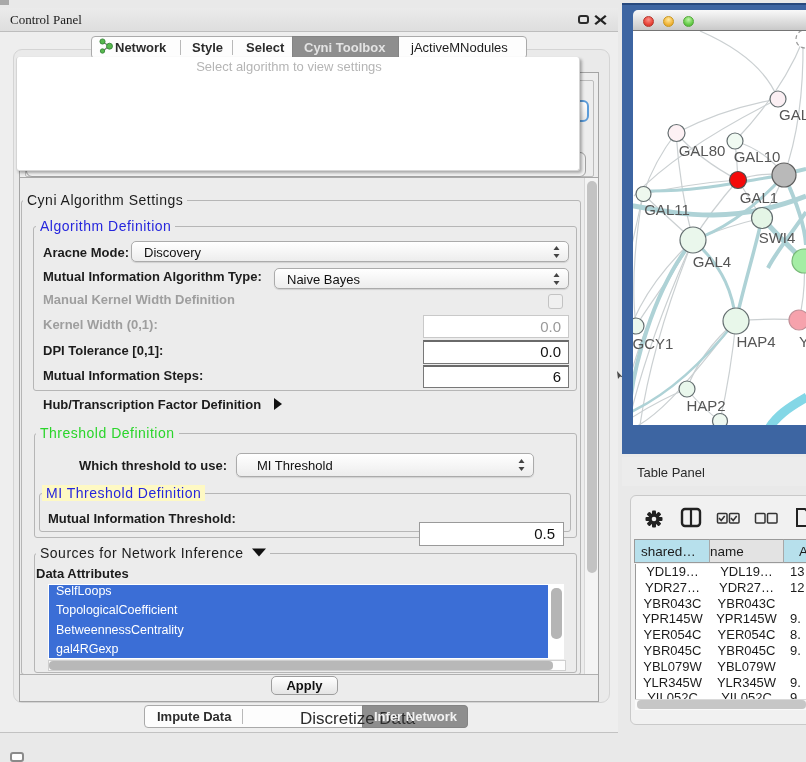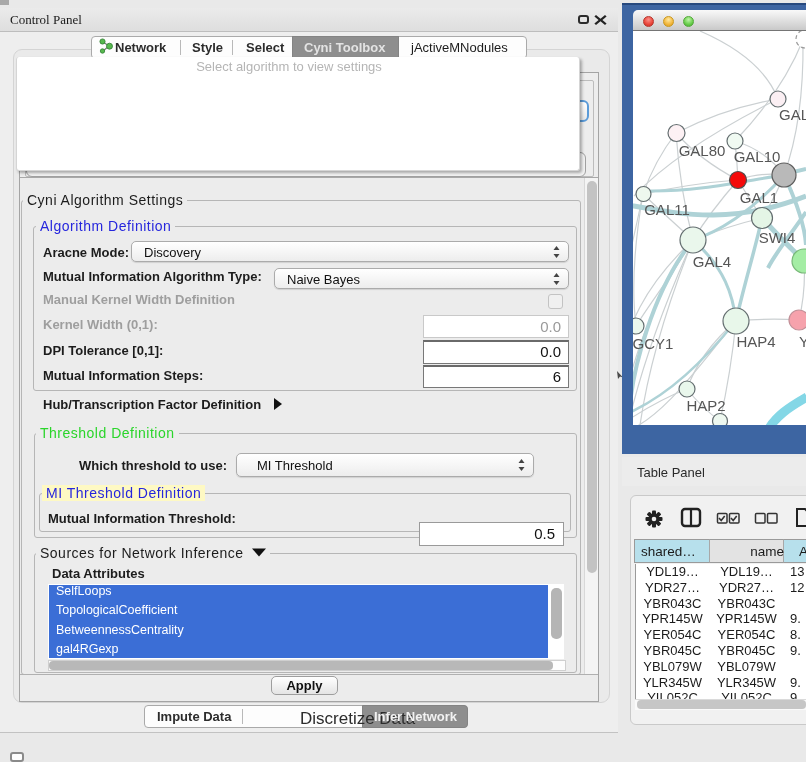--- a/index.html
+++ b/index.html
@@ -103,21 +103,21 @@
   <div class="gtitle" style="left:42px;top:485px;color:#2626dd;background:#fef9c3;">MI Threshold Definition</div>
 
   <div class="lbl" style="left:48px;top:511px;">Mutual Information Threshold:</div>
   <div class="field" style="left:419px;top:506px;width:145px;height:24px;border:1px solid #9a9a9a;font-size:15px;line-height:22px;padding-right:8px;margin-top:16px;">0.5</div>
 
   <div class="gbox" style="left:34px;top:553px;width:543px;height:120px;"></div>
   <div class="gtitle" style="left:36px;top:545px;color:#1c1c1c;">Sources for Network Inference &nbsp;<svg width="14" height="9" viewBox="0 0 14 9" style="vertical-align:1px;">
         <path d="M0 0.5 L14 0.5 L7 8.5 Z" fill="#111"></path>
       </svg></div>
 
-  <div class="lbl" style="left:52px;top:566px;text-align:center;">Data Attributes</div>
+  <div class="lbl" style="left:36px;top:566px;text-align:center;">Data Attributes</div>
 
   <div class="abs" style="left:48px;top:584px;width:516px;height:75px;background:#fff;"></div>
   <div class="abs" style="left:49px;top:585px;width:499px;height:73px;background:#3b6ed6;"></div>
   <div class="abs" style="left:56px;top:582px;font-size:12.5px;color:#fff;line-height:19.3px;">SelfLoops<br>TopologicalCoefficient<br>BetweennessCentrality<br>gal4RGexp</div>
   <div class="abs" style="left:551px;top:588px;width:11px;height:51px;background:#b5b5b5;border-radius:5px;"></div>
 
   <div class="abs" style="left:48px;top:660px;width:518px;height:11px;background:#fdfdfd;border:1px solid #cfcfcf;"></div>
   <div class="abs" style="left:49px;top:661px;width:504px;height:9px;background:#b8b8b8;border-radius:4px;"></div>
 
   <div class="abs" style="left:20px;top:674px;width:578px;height:27px;background:#ececec;border-top:1px solid #b0b0b0;"></div>
@@ -270,21 +270,21 @@
       <rect x="767.5" y="513.5" width="9.5" height="9.5" rx="1"></rect>
     </g>
     <path d="M719 518 l2.2 2.5 l3.5 -4.5" fill="none" stroke="#333" stroke-width="1.6"></path>
     <path d="M731 518 l2.2 2.5 l3.5 -4.5" fill="none" stroke="#333" stroke-width="1.6"></path>
     <path d="M797 509 h8 l4 4 v13 h-12 z" fill="none" stroke="#222" stroke-width="2"></path>
   </svg>
 
   <div class="abs" style="left:634px;top:539px;width:172px;height:24px;border-top:1px solid #9a9a9a;border-bottom:1px solid #9a9a9a;border-left:1px solid #9a9a9a;background:#b7e0ec;"></div>
   <div class="abs" style="left:709px;top:539px;width:75px;height:24px;background:#e3e3e3;border-top:1px solid #9a9a9a;border-bottom:1px solid #9a9a9a;border-left:1px solid #a8a8a8;border-right:1px solid #a8a8a8;"></div>
   <div class="abs" style="left:635px;top:544px;width:52px;text-align:center;font-size:13.5px;color:#1c1c1c;padding-left:6px;">shared…</div>
-  <div class="abs" style="left:710px;top:544px;width:74px;text-align:right;font-size:13.5px;color:#1c1c1c;">name</div>
+  <div class="abs" style="left:710px;top:544px;width:74px;text-align:left;font-size:13.5px;color:#1c1c1c;">name</div>
   <div class="abs" style="left:799px;top:544px;font-size:13.5px;color:#1c1c1c;">A</div>
 
   <div class="abs" style="left:635px;top:564px;width:171px;height:135px;background:#fff;border-left:1px solid #9a9a9a;overflow:hidden;font-size:13px;color:#1c1c1c;">
     <div style="position:absolute;left:0;top:0;width:73px;text-align:center;line-height:15.8px;">YDL19…<br>YDR27…<br>YBR043C<br>YPR145W<br>YER054C<br>YBR045C<br>YBL079W<br>YLR345W<br>YIL052C</div>
     <div style="position:absolute;left:74px;top:0;width:73px;text-align:center;line-height:15.8px;">YDL19…<br>YDR27…<br>YBR043C<br>YPR145W<br>YER054C<br>YBR045C<br>YBL079W<br>YLR345W<br>YIL052C</div>
     <div style="position:absolute;left:154px;top:0;width:60px;line-height:15.8px;">13<br>12<br>&nbsp;<br>9.<br>8.<br>9.<br>&nbsp;<br>9.<br>9.</div>
   </div>
 
   <div class="abs" style="left:635px;top:699px;width:171px;height:11px;background:#fafafa;border-top:1px solid #dadada;"></div>
   <div class="abs" style="left:637px;top:700px;width:169px;height:9px;background:#c6c6c6;border-radius:4px;"></div>

